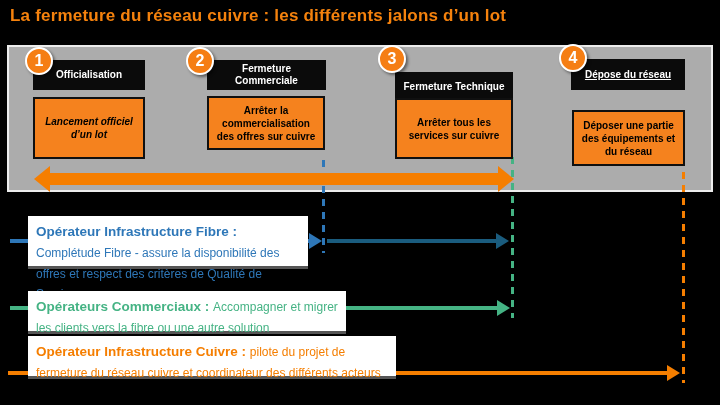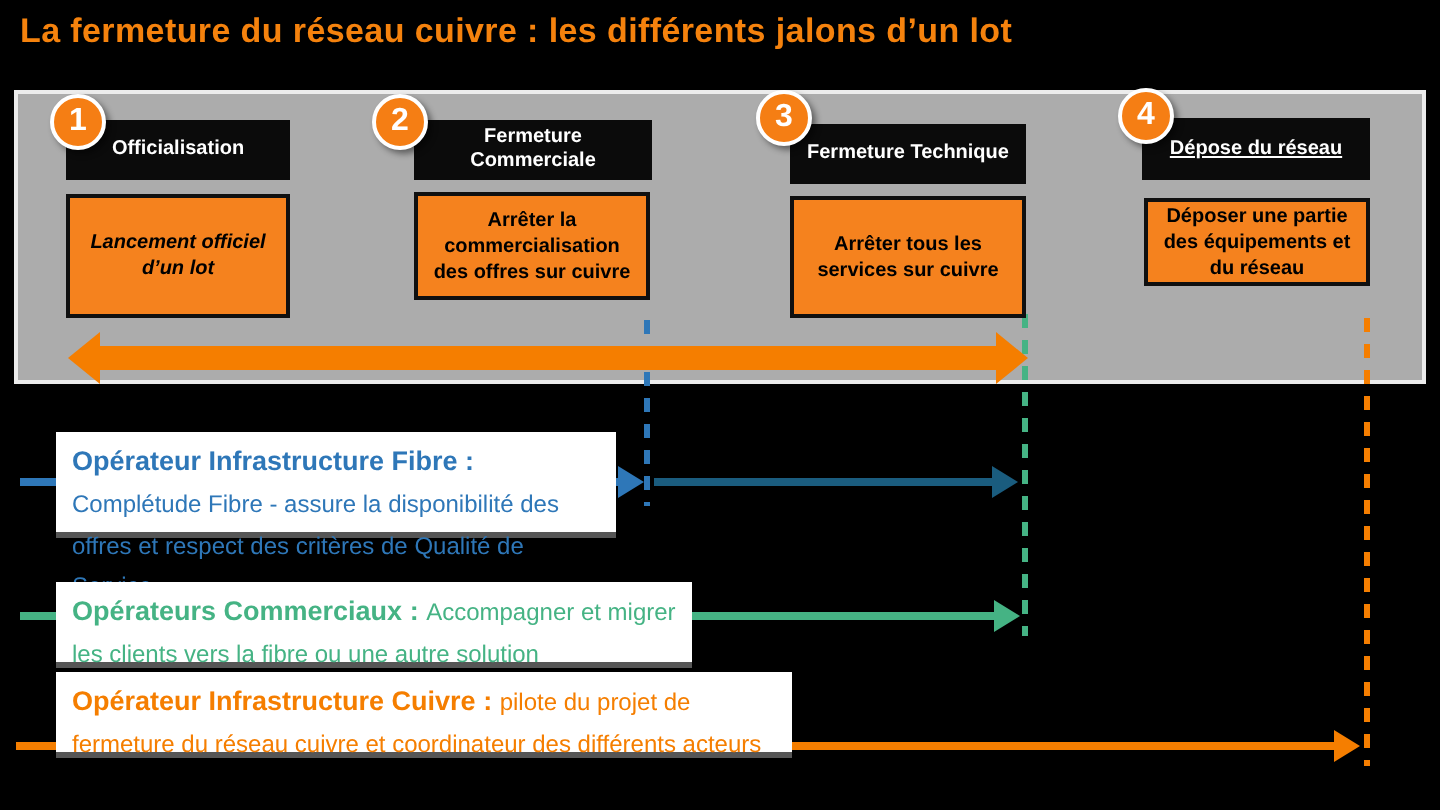--- a/index.html
+++ b/index.html
@@ -22,32 +22,32 @@
             justify-content:center; z-index:6; box-shadow:2px 2px 3px rgba(0,0,0,.45); }
   #c1 { left:25px; top:47px; } #c2 { left:186px; top:47px; }
   #c3 { left:378px; top:45px; } #c4 { left:559px; top:44px; }
 
   
   .mlabel { position:absolute; background:#0B0B0B; color:#fff; font-size:10px;
             font-weight:bold; display:flex; align-items:center; justify-content:center;
             text-align:center; line-height:1.2; padding:2px 4px; z-index:5; }
   #ml1 { left:33px;  top:60px; width:112px; height:30px; }
   #ml2 { left:207px; top:60px; width:119px; height:30px; }
-  #ml3 { left:395px; top:62px; width:118px; height:30px; }
+  #ml3 { left:395px; top:72px; width:118px; height:30px; }
   #ml4 { left:571px; top:59px; width:114px; height:31px;text-decoration:underline; }
 
   
   .mdesc { position:absolute; background:#F5821E; border:2px solid #101010;
            color:#000; font-size:10px; font-weight:bold; display:flex;
            align-items:center; justify-content:center; text-align:center;
            line-height:1.3; padding:2px 5px; z-index:5; }
   #md1 { left:33px;  top:97px; width:112px; height:62px;font-style:italic; }
   #md2 { left:207px; top:96px; width:118px; height:54px; }
   #md3 { left:395px; top:98px; width:118px; height:61px; }
-  #md4 { left:572px; top:99px; width:113px; height:44px; }
+  #md4 { left:572px; top:110px; width:113px; height:56px; }
 
   
   .span-arrow { position:absolute; left:34px; top:166px; width:480px; height:26px; z-index:4; }
   .span-arrow .shaft { position:absolute; left:14px; right:14px; top:7px; height:12px; background:#F57E00; }
   .span-arrow .head-l { position:absolute; left:0; top:0; width:0; height:0;
       border-top:13px solid transparent; border-bottom:13px solid transparent;
       border-right:16px solid #F57E00; }
   .span-arrow .head-r { position:absolute; right:0; top:0; width:0; height:0;
       border-top:13px solid transparent; border-bottom:13px solid transparent;
       border-left:16px solid #F57E00; }

